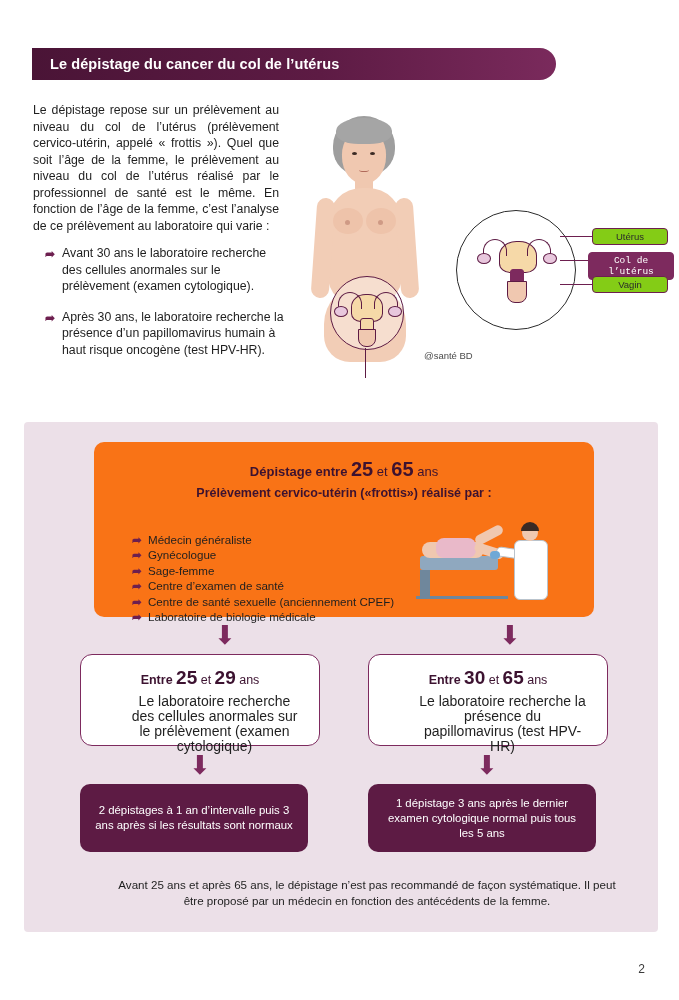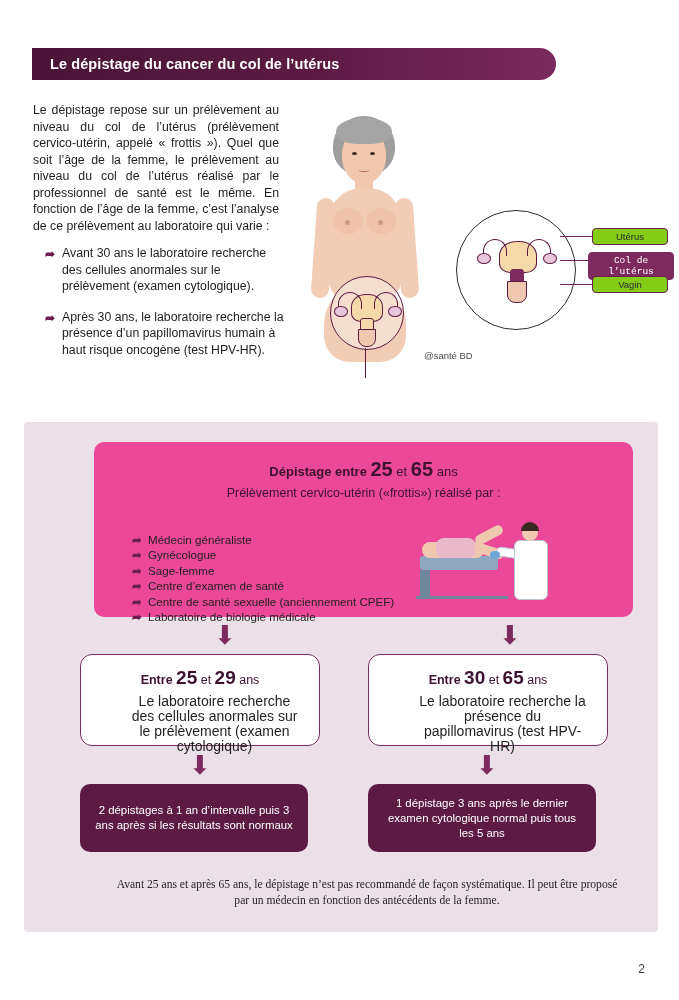--- a/index.html
+++ b/index.html
@@ -284,23 +284,23 @@
     top: 422px;
     width: 634px;
     height: 510px;
     background: #ece0e8;
     border-radius: 4px;
   }
   .white-card {
     position: absolute;
     left: 70px;
     top: 20px;
-    width: 539px;
+    width: 500px;
     height: 175px;
-    background: #ec4899;
+    background: #f97316;
     border-radius: 10px;
   }
   .wc-title {
     text-align: center;
     margin-top: 16px;
     font-size: 13px;
     color: #3c1230;
     font-weight: bold;
   }
   .wc-title .big {
@@ -308,21 +308,21 @@
     font-weight: bold;
   }
   .wc-title .sm {
     font-weight: normal;
   }
   .wc-sub {
     text-align: center;
     margin-top: 5px;
     font-size: 12.5px;
     color: #3c1230;
-    font-weight: normal;
+    font-weight: bold;
   }
   .wc-list {
     position: absolute;
     left: 38px;
     top: 90px;
     font-size: 11.6px;
     line-height: 15.4px;
     color: #1f1f1f;
   }
   .wc-list .li {
@@ -484,21 +484,20 @@
 
   .footnote {
     position: absolute;
     left: 88px;
     top: 455px;
     width: 510px;
     font-size: 11.6px;
     line-height: 16px;
     color: #1f1f1f;
     text-align: center;
-    font-family: Liberation Serif, serif;
   }
 
   .page-num {
     position: absolute;
     right: 34px;
     bottom: 24px;
     font-size: 12px;
     color: #3a3a3a;
   }
 </style>

